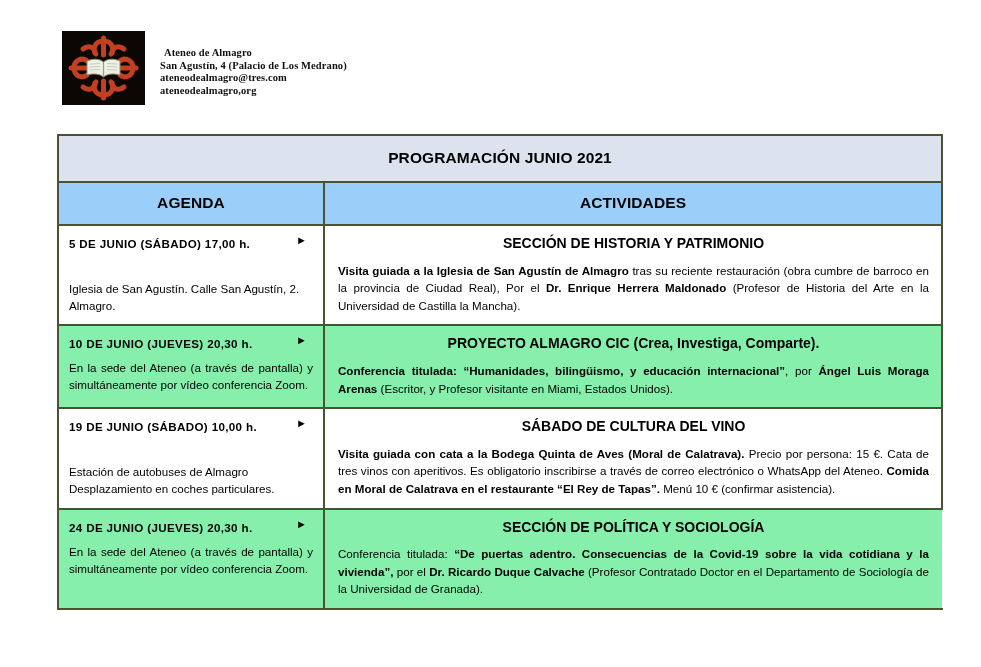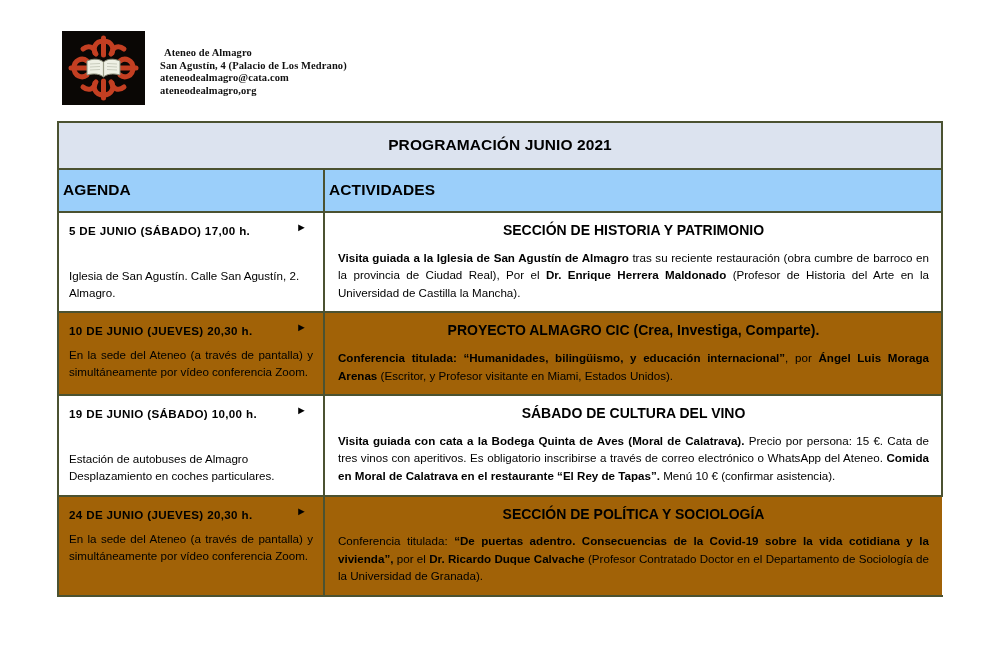--- a/index.html
+++ b/index.html
@@ -43,21 +43,21 @@
     color: #111111;
     letter-spacing: 0.1px;
     white-space: nowrap;
   }
   .lh-line1 { padding-left: 4px; }
 
   
   .table-wrap {
     position: absolute;
     left: 57px;
-    top: 121px;
+    top: 134px;
     width: 756px;
   }
   table.program {
     border-collapse: collapse;
     width: 100%;
     table-layout: fixed;
     background: #ffffff;
   }
   table.program td {
     border: 2px solid #4b5231;
@@ -68,40 +68,40 @@
   .title-cell {
     background: #dce3ef;
     text-align: center;
     font-weight: bold;
     font-size: 15.5px;
     letter-spacing: 0.1px;
     padding: 13px 4px 14px 4px !important;
   }
   .colhead-cell {
     background: #9bcffa;
-    text-align: left;
+    text-align: center;
     font-weight: bold;
     font-size: 15.5px;
     letter-spacing: 0.1px;
     padding: 11px 4px 12px 4px !important;
   }
 
   .agenda-cell {
     padding: 9px 10px 10px 10px !important;
     font-size: 11.6px;
     line-height: 17px;
     font-weight: bold;
   }
   .act-cell {
     padding: 9px 12px 10px 13px !important;
     font-size: 11.6px;
     line-height: 17.6px;
   }
 
-  .row-cyan { background: #a16207; }
+  .row-cyan { background: #86efac; }
   .row-white { background: #ffffff; }
   .no-right-border { border-right: 2px solid transparent !important; }
 
   .agenda-date {
     display: flex;
     align-items: flex-start;
     justify-content: space-between;
     font-weight: bold;
     white-space: nowrap;
   }
@@ -170,21 +170,21 @@
           <line x1="45" y1="32.5" x2="55" y2="33"></line>
           <line x1="45" y1="35.5" x2="55" y2="36"></line>
           <line x1="45" y1="38.5" x2="55" y2="39"></line>
         </g>
       </g>
     </svg>
   </div>
   <div class="letterhead-text">
     <div class="lh-line1">Ateneo de Almagro</div>
     <div>San Agustín, 4 (Palacio de Los Medrano)</div>
-    <div>ateneodealmagro@cata.com</div>
+    <div>ateneodealmagro@tres.com</div>
     <div>ateneodealmagro,org</div>
   </div>
 </div>
 
 <div class="table-wrap">
   <table class="program">
     <colgroup>
       <col style="width:266px">
       <col style="width:618px">
     </colgroup>

